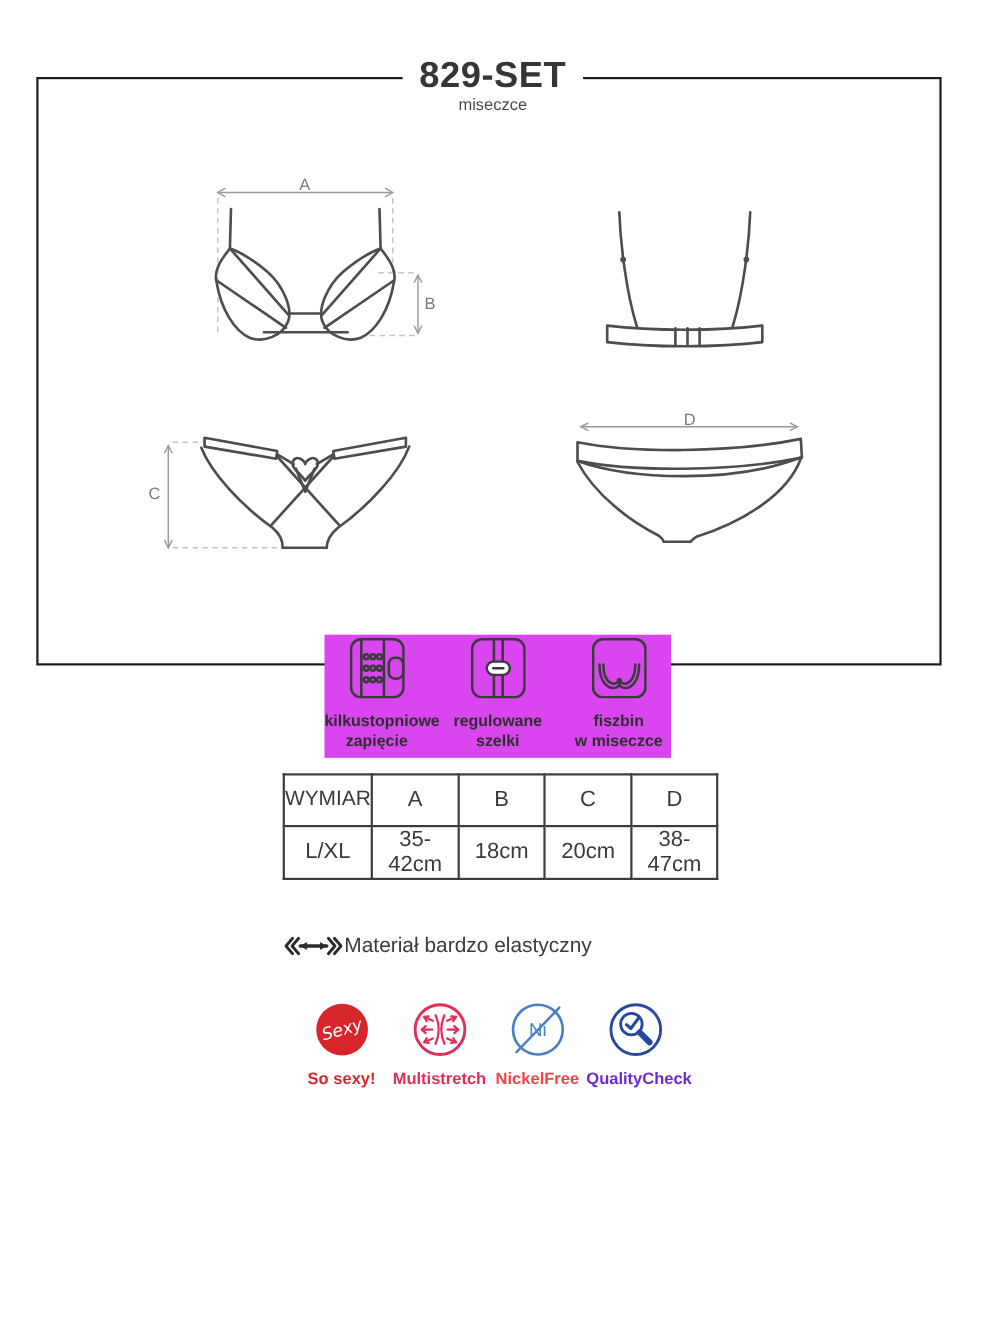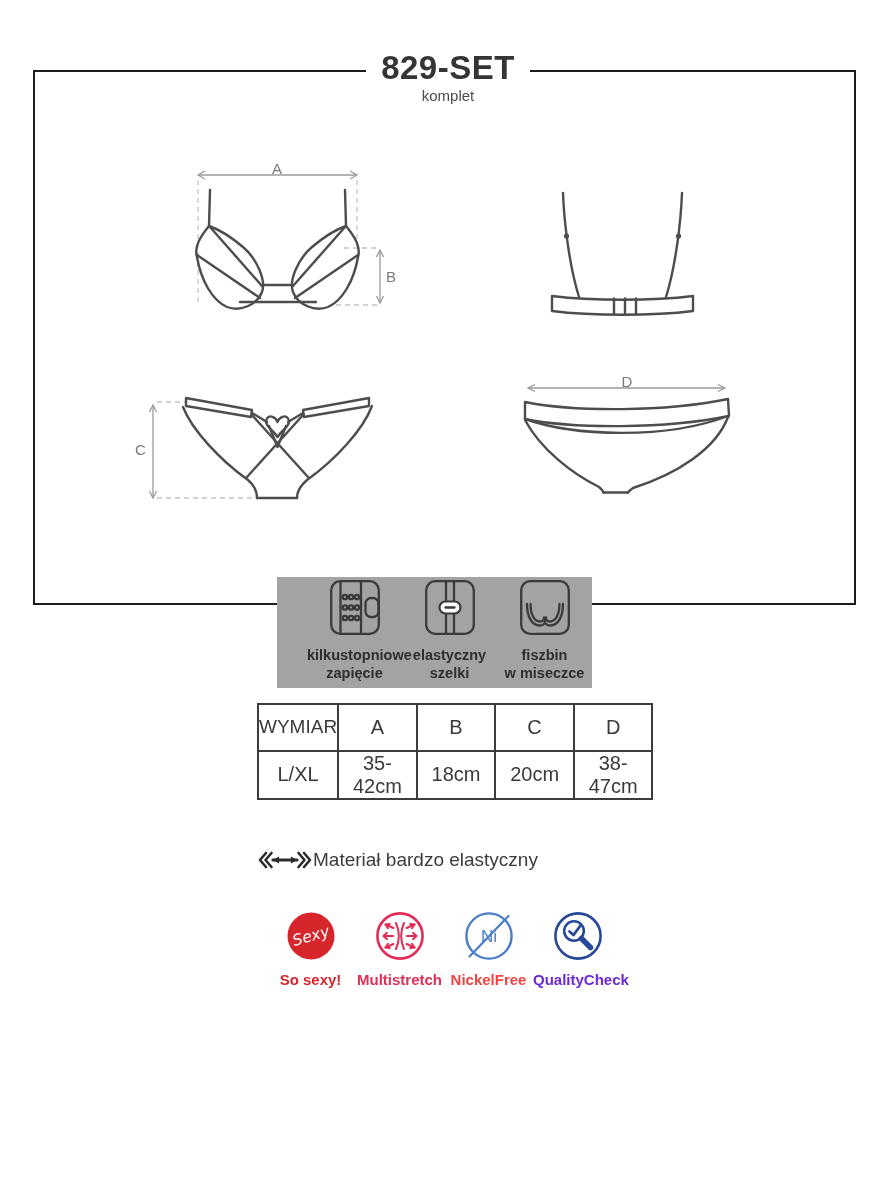--- a/index.html
+++ b/index.html
@@ -20,22 +20,22 @@
   .title-block h1{margin:0;font-size:33px;line-height:36px;font-weight:600;color:#353535;letter-spacing:.5px;}
   .title-block .subtitle{font-size:15px;color:#4b4b4b;margin-top:1px;}
   
   .diagram{position:absolute;}
   .dim-label{position:absolute;font-size:15px;color:#7a7a7a;}
   svg .garment{stroke:#4d4d4d;stroke-width:2.4;fill:none;stroke-linecap:round;stroke-linejoin:round;}
   svg .dimline{stroke:#9a9a9a;stroke-width:1.3;fill:none;}
   svg .dashline{stroke:#c3c3c3;stroke-width:1.3;fill:none;stroke-dasharray:5 4;}
   
   .features{
-    position:absolute;left:277px;top:577px;width:315px;background:#a3a3a3;
-    display:flex;justify-content:flex-end;padding:3px 0 6px 0;
+    position:absolute;left:295px;top:577px;width:315px;background:#d946ef;
+    display:flex;justify-content:space-between;padding:3px 0 6px 0;
   }
   .feature{width:95px;text-align:center;}
   .feature .flabel{font-size:14.5px;font-weight:bold;color:#2e2e2e;line-height:1.25;margin-top:7px;}
   svg .ficon{stroke:#3a3a3a;stroke-width:2.3;fill:none;stroke-linecap:round;stroke-linejoin:round;}
   
   table.size-table{
     position:absolute;left:257px;top:703px;border-collapse:collapse;table-layout:fixed;
   }
   table.size-table td{
     border:2px solid #3c3c3c;text-align:center;vertical-align:middle;
@@ -60,21 +60,21 @@
 </style>
 </head>
 <body>
 
 <div class="canvas">
 
   <div class="frame"></div>
 
   <div class="title-block">
     <h1>829-SET</h1>
-    <div class="subtitle">komplet</div>
+    <div class="subtitle">miseczce</div>
   </div>
 
   <div class="diagram" style="left:130px;top:160px;width:275px;height:160px;">
     <svg width="275" height="160" viewBox="0 0 275 160">
       <path class="dashline" d="M68,20 V146"></path>
       <path class="dashline" d="M227,20 V88"></path>
       <path class="dashline" d="M214,88 H250"></path>
       <path class="dashline" d="M206,145 H250"></path>
       <path class="dimline" d="M68,15 H227"></path>
       <path class="dimline" d="M75,11 L68,15 L75,19"></path>
@@ -172,21 +172,21 @@
     </div>
     <div class="feature">
       <svg width="50" height="55" viewBox="0 0 50 55">
         <rect class="ficon" x="1.2" y="1.2" width="47.6" height="52.6" rx="9"></rect>
         <path class="ficon" d="M21,2.5 V52.5" stroke-width="2"></path>
         <path class="ficon" d="M29,2.5 V52.5" stroke-width="2"></path>
         <rect x="14.5" y="21.5" width="21" height="12" rx="6" fill="#ffffff" stroke="#3a3a3a" stroke-width="2.2"></rect>
         <path class="ficon" d="M20.5,27.5 H29.5" stroke-width="3"></path>
       </svg>
       <div class="flabel">
-        <span>elastyczny</span><br>
+        <span>regulowane</span><br>
         <span>szelki</span>
       </div>
     </div>
     <div class="feature">
       <svg width="50" height="55" viewBox="0 0 50 55">
         <rect class="ficon" x="1.2" y="1.2" width="47.6" height="52.6" rx="9"></rect>
         <path class="ficon" d="M7,24 C7,37 12,45 19,45.5 C23.5,45.8 25.5,43 25.5,39.5" stroke-width="2"></path>
         <path class="ficon" d="M10.5,24 C10.5,34 14,41 19.5,41.5 C22.5,41.7 24,40 24,37.5" stroke-width="1.6"></path>
         <path class="ficon" d="M43,24 C43,37 38,45 31,45.5 C26.5,45.8 24.5,43 24.5,39.5" stroke-width="2"></path>
         <path class="ficon" d="M39.5,24 C39.5,34 36,41 30.5,41.5 C27.5,41.7 26,40 26,37.5" stroke-width="1.6"></path>

